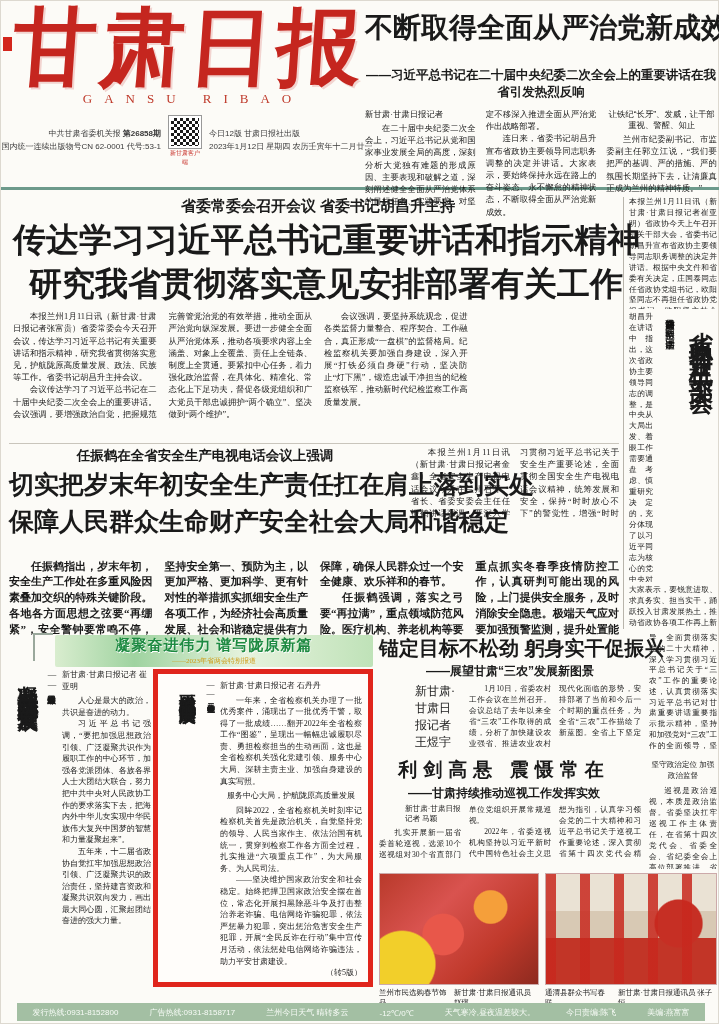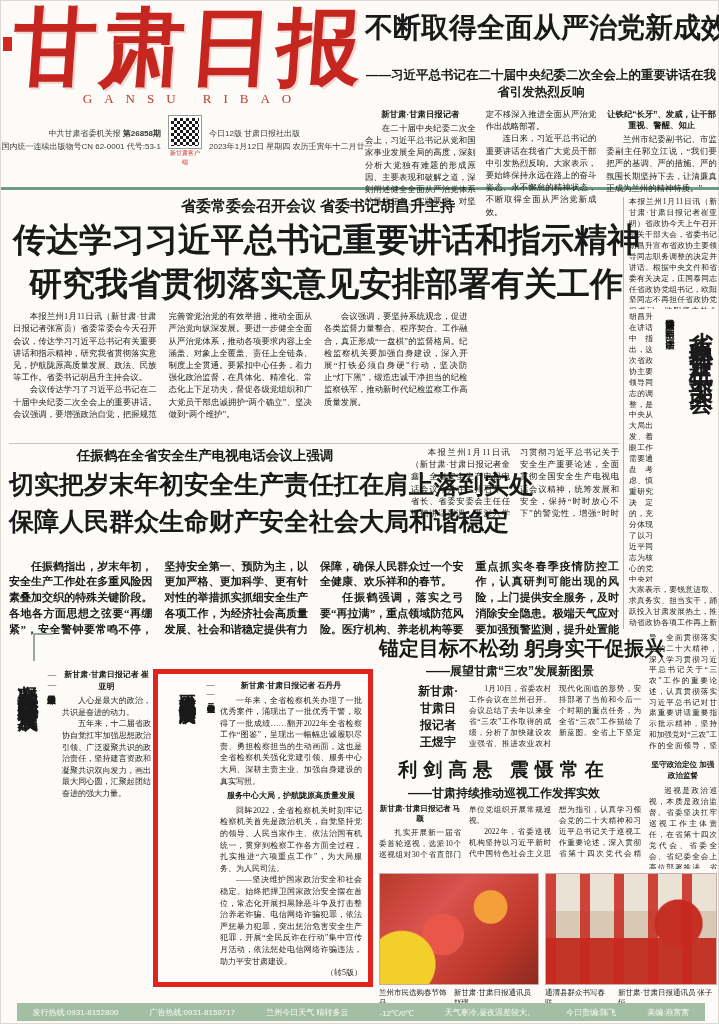--- a/index.html
+++ b/index.html
@@ -5,23 +5,23 @@
   * { margin:0; padding:0; box-sizing:border-box; }
   html,body { width:719px; height:1024px; }
   body { background:#eceae4; font-family:"Liberation Serif", serif; color:#1a1a1a; position:relative; overflow:hidden; }
   .page { position:absolute; inset:0; background:#fcfbf7; border:1px solid #ddd9d0; }
   .abs { position:absolute; }
 
   
   .cols { column-fill:auto; overflow:hidden; text-align:justify; }
   p.bodyp { text-indent:2em; line-height:1.45; }
   p.nodent { text-indent:0; }
-  .subhead { font-weight:bold; text-align:center; text-indent:0; margin:3px 0;
+  .subhead { font-weight:normal; text-align:center; text-indent:0; margin:3px 0;
              font-family:"Liberation Sans", sans-serif; }
-  .byline { text-align:center; text-indent:0; margin-bottom:3px; font-weight:bold; }
+  .byline { text-align:left; text-indent:0; margin-bottom:3px; font-weight:normal; }
   .endmark { text-align:right; text-indent:0; }
   .vtext { writing-mode:vertical-rl; text-orientation:upright; overflow:hidden; height:100%; }
 
   
   .masthead { left:12px; top:4px; width:348px; height:178px; text-align:center; }
   .mast-title { font-size:84px; line-height:1.02; color:#c5261f; font-weight:900;
                 letter-spacing:4px; transform:skewX(-4deg);
                 text-shadow:2px 2px 0 rgba(197,38,31,.18); white-space:nowrap; }
   .mast-latin { margin-top:0px; font-size:13px; letter-spacing:12px; color:#bf3a2b; padding-left:12px; font-family:"Liberation Serif", serif; }
   .mast-info { margin-top:9px; display:flex; justify-content:center; align-items:center; gap:8px;
@@ -157,21 +157,21 @@
   </div>
 
   <div class="abs divider"></div>
 
   <div class="abs top-art">
     <div class="ta-title">不断取得全面从严治党新成效</div>
     <div class="ta-sub">——习近平总书记在二十届中央纪委二次全会上的重要讲话在我省引发热烈反响</div>
     <div class="ta-cols cols">
       <p class="byline">新甘肃·甘肃日报记者</p>
       <p class="bodyp">在二十届中央纪委二次全会上，习近平总书记从党和国家事业发展全局的高度，深刻分析大党独有难题的形成原因、主要表现和破解之道，深刻阐述健全全面从严治党体系的目标任务、实践要求，对坚定不移深入推进全面从严治党作出战略部署。</p>
-      <p class="bodyp">连日来，习近平总书记的重要讲话在我省广大党员干部中引发热烈反响。大家表示，要始终保持永远在路上的奋斗姿态、永不懈怠的精神状态，不断取得全面从严治党新成效。</p>
+      <p class="bodyp">连日来，省委书记胡昌升宣布省政协主要领导同志职务调整的决定并讲话。大家表示，要始终保持永远在路上的奋斗姿态、永不懈怠的精神状态，不断取得全面从严治党新成效。</p>
       <p class="subhead">让铁纪“长牙”、发威，让干部重视、警醒、知止</p>
       <p class="bodyp">兰州市纪委副书记、市监委副主任郭立江说，“我们要把严的基调、严的措施、严的氛围长期坚持下去，让清廉真正成为兰州的精神特质。”</p>
 
     </div>
   </div>
 
   <div class="abs main-art">
     <div class="kicker">省委常委会召开会议 省委书记胡昌升主持</div>
     <div class="main-title">传达学习习近平总书记重要讲话和指示精神</div>
     <div class="main-title">研究我省贯彻落实意见安排部署有关工作</div>
@@ -205,27 +205,32 @@
         <p class="bodyp">本报兰州1月11日讯（新甘肃·甘肃日报记者金鑫）全省安全生产电视电话会议今天在兰州召开。省长、省委安委会主任任振鹤讲话强调，要深入学习贯彻习近平总书记关于安全生产重要论述，全面贯彻全国安全生产电视电话会议精神，统筹发展和安全，保持“时时放心不下”的警觉性，增强“时时放心不下”的责任感，下足“事事落实到位”的真功夫，盯紧重点领域，排查整治隐患，守牢底线红线，坚决遏制重特大事故发生，更好维护人民群众生命财产安全和社会大局和谐稳定。</p>
       </div>
     </div>
     <div class="saf-cols cols">
       <p class="bodyp">任振鹤指出，岁末年初，安全生产工作处在多重风险因素叠加交织的特殊关键阶段。各地各方面思想之弦要“再绷紧”，安全警钟要常鸣不停，坚持安全第一、预防为主，以更加严格、更加科学、更有针对性的举措抓实抓细安全生产各项工作，为经济社会高质量发展、社会和谐稳定提供有力保障，确保人民群众过一个安全健康、欢乐祥和的春节。</p>
       <p class="bodyp">任振鹤强调，落实之弓要“再拉满”，重点领域防范风险。医疗机构、养老机构等要重点抓实冬春季疫情防控工作，认真研判可能出现的风险，上门提供安全服务，及时消除安全隐患。极端天气应对要加强预警监测，提升处置能力，确保恶劣天气时人民群众出行安全、温暖过冬。交通运输领域要深入开展事故预防“减量控大”行动，强化道路交通安全区域集中整治，民航铁路要强化安全运行保障，高危行业要“一对一”提供精细精准的安全服务。</p>
     </div>
   </div>
 
   <div class="abs bracket"></div>
+  <div class="abs banner">
+    <div class="banner-title">凝聚奋进伟力 谱写陇原新篇</div>
+    <div class="banner-sub">——2023年省两会特别报道</div>
+  </div>
 
   <div class="abs nj">
     <div class="nj-title vtext">凝聚共识献良策团结奋进促发展</div>
     <div class="nj-sub vtext">——十二届省政协凝聚共识工作综述</div>
     <div class="nj-body">
       <p class="byline" style="font-size:8px;">新甘肃·甘肃日报记者 崔亚明</p>
       <p class="bodyp">人心是最大的政治，共识是奋进的动力。</p>
+      <p class="bodyp">习近平总书记强调，“要把加强思想政治引领、广泛凝聚共识作为履职工作的中心环节，加强各党派团体、各族各界人士大团结大联合，努力把中共中央对人民政协工作的要求落实下去，把海内外中华儿女实现中华民族伟大复兴中国梦的智慧和力量凝聚起来”。</p>
       <p class="bodyp">五年来，十二届省政协自觉扛牢加强思想政治引领、广泛凝聚共识的政治责任，坚持建言资政和凝聚共识双向发力，画出最大同心圆，汇聚起团结奋进的强大力量。</p>
     </div>
   </div>
 
   <div class="abs jc">
     <div class="jc-title vtext">以更优检察履职服务保障高质量发展</div>
     <div class="jc-sub vtext">——二〇二二年全省检察机关工作综述</div>
     <div class="jc-body">
       <p class="byline" style="font-size:8px;">新甘肃·甘肃日报记者 石丹丹</p>
       <p class="bodyp">一年来，全省检察机关办理了一批优秀案件，涌现出了一批优秀干警，取得了一批成绩……翻开2022年全省检察工作“图鉴”，呈现出一幅幅忠诚履职尽责、勇担检察担当的生动画面，这也是全省检察机关强化党建引领、服务中心大局、深耕主责主业、加强自身建设的真实写照。</p>
@@ -244,21 +249,21 @@
       <p class="byline nodent" style="font-size:12px;margin-left:36px;">新甘肃·甘肃日报记者 王煜宇</p>
       <p class="bodyp">1月10日，省委农村工作会议在兰州召开。会议总结了去年以来全省“三农”工作取得的成绩，分析了加快建设农业强省、推进农业农村现代化面临的形势，安排部署了当前和今后一个时期的重点任务，为全省“三农”工作描绘了新蓝图。全省上下坚定信心，躬身实干，在陇原大地再启新程。</p>
       <p class="subhead" style="font-size:7.8px;">锚定目标 建设农业强省</p>
 
     </div>
     <div class="abs md-right">导，全面贯彻落实党的二十大精神，深入学习贯彻习近平总书记关于“三农”工作的重要论述，认真贯彻落实习近平总书记对甘肃重要讲话重要指示批示精神，坚持和加强党对“三农”工作的全面领导，坚持以人民为中心的发展思想，坚持农民主体地位，坚持农业优先发展，坚持城乡融合发展，统筹推进乡村发展、乡村建设、乡村治理。（转4版）</div>
 
     <div class="abs lj-title">利剑高悬 震慑常在</div>
     <div class="abs lj-sub">——甘肃持续推动巡视工作发挥实效</div>
     <div class="abs lj-cols cols">
-      <p class="byline nodent" style="font-size:7.6px;">新甘肃·甘肃日报记者 马颖</p>
+      <p class="byline nodent" style="font-size:7.6px;margin-left:26px;">新甘肃·甘肃日报记者 马颖</p>
       <p class="bodyp">扎实开展新一届省委首轮巡视，选派10个巡视组对30个省直部门单位党组织开展常规巡视。</p>
       <p class="bodyp">2022年，省委巡视机构坚持以习近平新时代中国特色社会主义思想为指引，认真学习领会党的二十大精神和习近平总书记关于巡视工作重要论述，深入贯彻省第十四次党代会精神，精准落实巡视工作方针和政治巡视要求，圆满完成十三届省委巡视全覆盖任务，接续开展十四届省委第一轮巡视，为今后五年巡视工作开好局起好步奠定了坚实基础。</p>
     </div>
     <div class="abs lj-right">
       <p class="subhead" style="font-size:7.6px;">坚守政治定位 加强政治监督</p>
       <p class="bodyp">巡视是政治巡视，本质是政治监督。省委坚决扛牢巡视工作主体责任，在省第十四次党代会、省委全会、省纪委全会上高位部署推进。省委常委会会议先后5次传达学习党中央关于巡视工作重要决策部署、听取巡视情况汇报、审议省委巡视工作规划及配套文件。（转3版）</p>
     </div>
 
     <div class="abs photo photo-left"></div>
     <div class="abs photo photo-right"></div>

